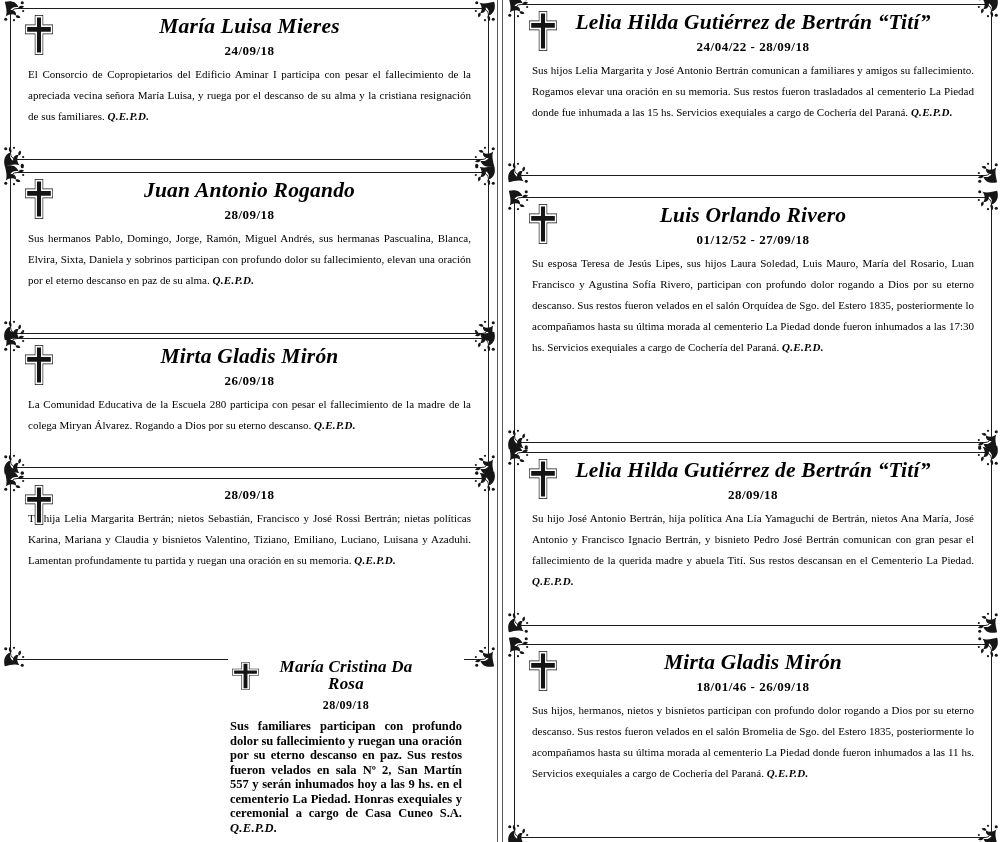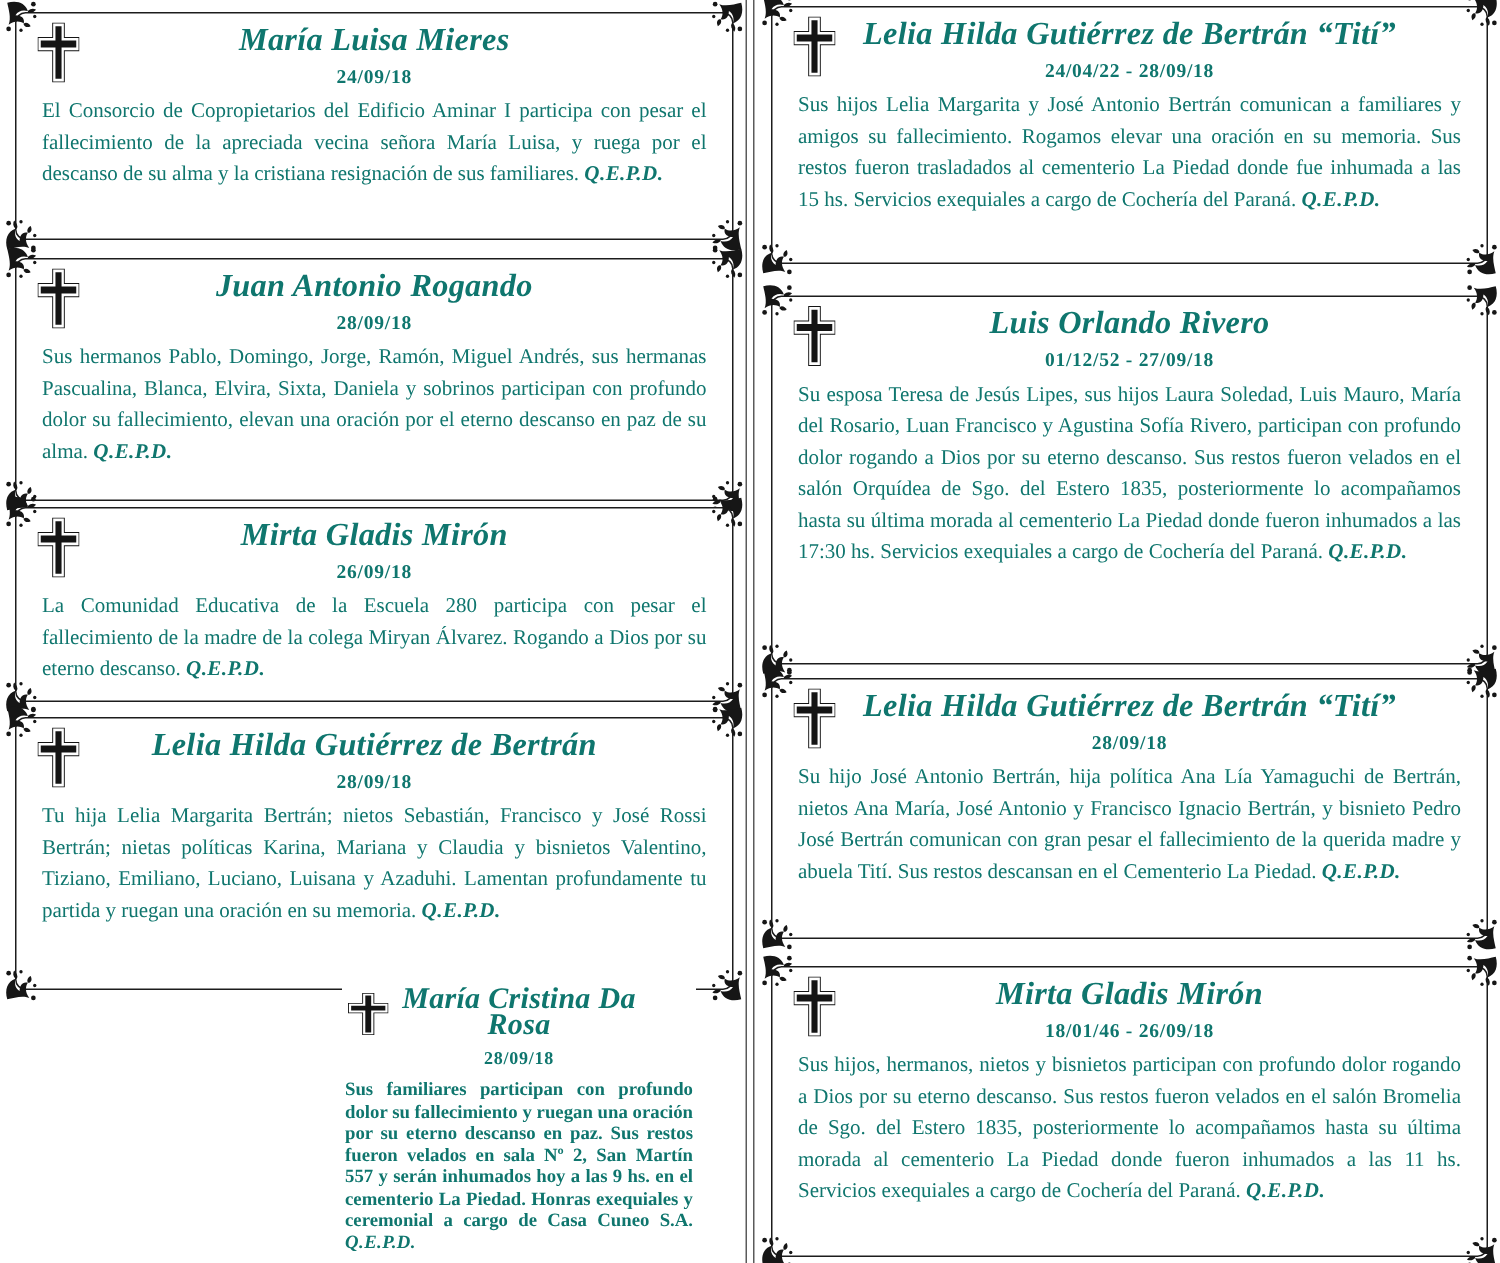--- a/index.html
+++ b/index.html
@@ -1,18 +1,18 @@
 <!DOCTYPE html>
 <html lang="es"><head>
 <meta charset="utf-8">
 <style>
   html,body{margin:0;padding:0;background:#ffffff;}
   .page{
     position:relative;width:1000px;height:842px;background:#ffffff;
-    overflow:hidden;color:#0f766e;
+    overflow:hidden;color:#000000;
     font-family:"Liberation Serif","DejaVu Serif",serif;
   }
   .divider{
     position:absolute;top:0;height:842px;width:4px;
     border-left:1.3px solid #5a5a5a;border-right:1.3px solid #5a5a5a;
   }
   .obit{
     position:absolute;background:#ffffff;
   }
   .obit.framed{
@@ -35,28 +35,28 @@
     margin:0;text-align:center;
     font-style:italic;font-weight:bold;
     font-size:21.5px;line-height:26px;letter-spacing:.2px;
   }
   .date{
     margin-top:5px;text-align:center;
     font-weight:bold;font-size:13px;line-height:14px;letter-spacing:.5px;
   }
   .body{
     margin:6px 0 0 0;text-align:justify;
-    font-size:14px;line-height:21px;
+    font-size:11px;line-height:21px;
   }
   .qepd{font-weight:bold;font-style:italic;letter-spacing:.3px;}
   
   .obit.small .cross{left:4px;top:8px;width:27px;height:28px;}
   .obit.small .name{
     width:160px;margin:2px auto 0 auto;
-    font-size:20px;line-height:17px;
+    font-size:17px;line-height:17px;
   }
   .obit.small .date{margin-top:6px;font-size:12px;}
   .obit.small .body{
     margin-top:7px;font-size:12.5px;line-height:14.5px;font-weight:bold;
   }
   .obit.small .inner{padding:2px 2px 0 2px;}
 </style>
 </head>
 <body>
 
@@ -315,21 +315,20 @@
           </g>
         </svg>
       </span>
     <span class="cross">
         <svg viewBox="0 0 40 50" width="100%" height="100%" preserveAspectRatio="none">
           <path d="M16 2 H24 V14 H38 V22 H24 V48 H16 V22 H2 V14 H16 Z" fill="#141414" stroke="#141414" stroke-width="4" stroke-linejoin="miter"></path>
           <path d="M16 2 H24 V14 H38 V22 H24 V48 H16 V22 H2 V14 H16 Z" fill="#141414" stroke="#ffffff" stroke-width="2.2"></path>
         </svg>
       </span>
     <div class="inner">
-      <h2 class="name">Lelia Hilda Gutiérrez de Bertrán</h2>
       <div class="date">28/09/18</div>
       <p class="body"><span>Tu hija Lelia Margarita Bertrán; nietos Sebastián, Francisco y José Rossi Bertrán; nietas políticas Karina, Mariana y Claudia y bisnietos Valentino, Tiziano, Emiliano, Luciano, Luisana y Azaduhi. Lamentan profundamente tu partida y ruegan una oración en su memoria.</span> <span class="qepd">Q.E.P.D.</span></p>
     </div>
   </article>
 
   <article class="obit small" style="left:228px;top:654px;width:236px">
     <span class="cross">
         <svg viewBox="0 0 40 50" width="100%" height="100%" preserveAspectRatio="none">
           <path d="M16 2 H24 V14 H38 V22 H24 V48 H16 V22 H2 V14 H16 Z" fill="#141414" stroke="#141414" stroke-width="4" stroke-linejoin="miter"></path>
           <path d="M16 2 H24 V14 H38 V22 H24 V48 H16 V22 H2 V14 H16 Z" fill="#141414" stroke="#ffffff" stroke-width="2.2"></path>

